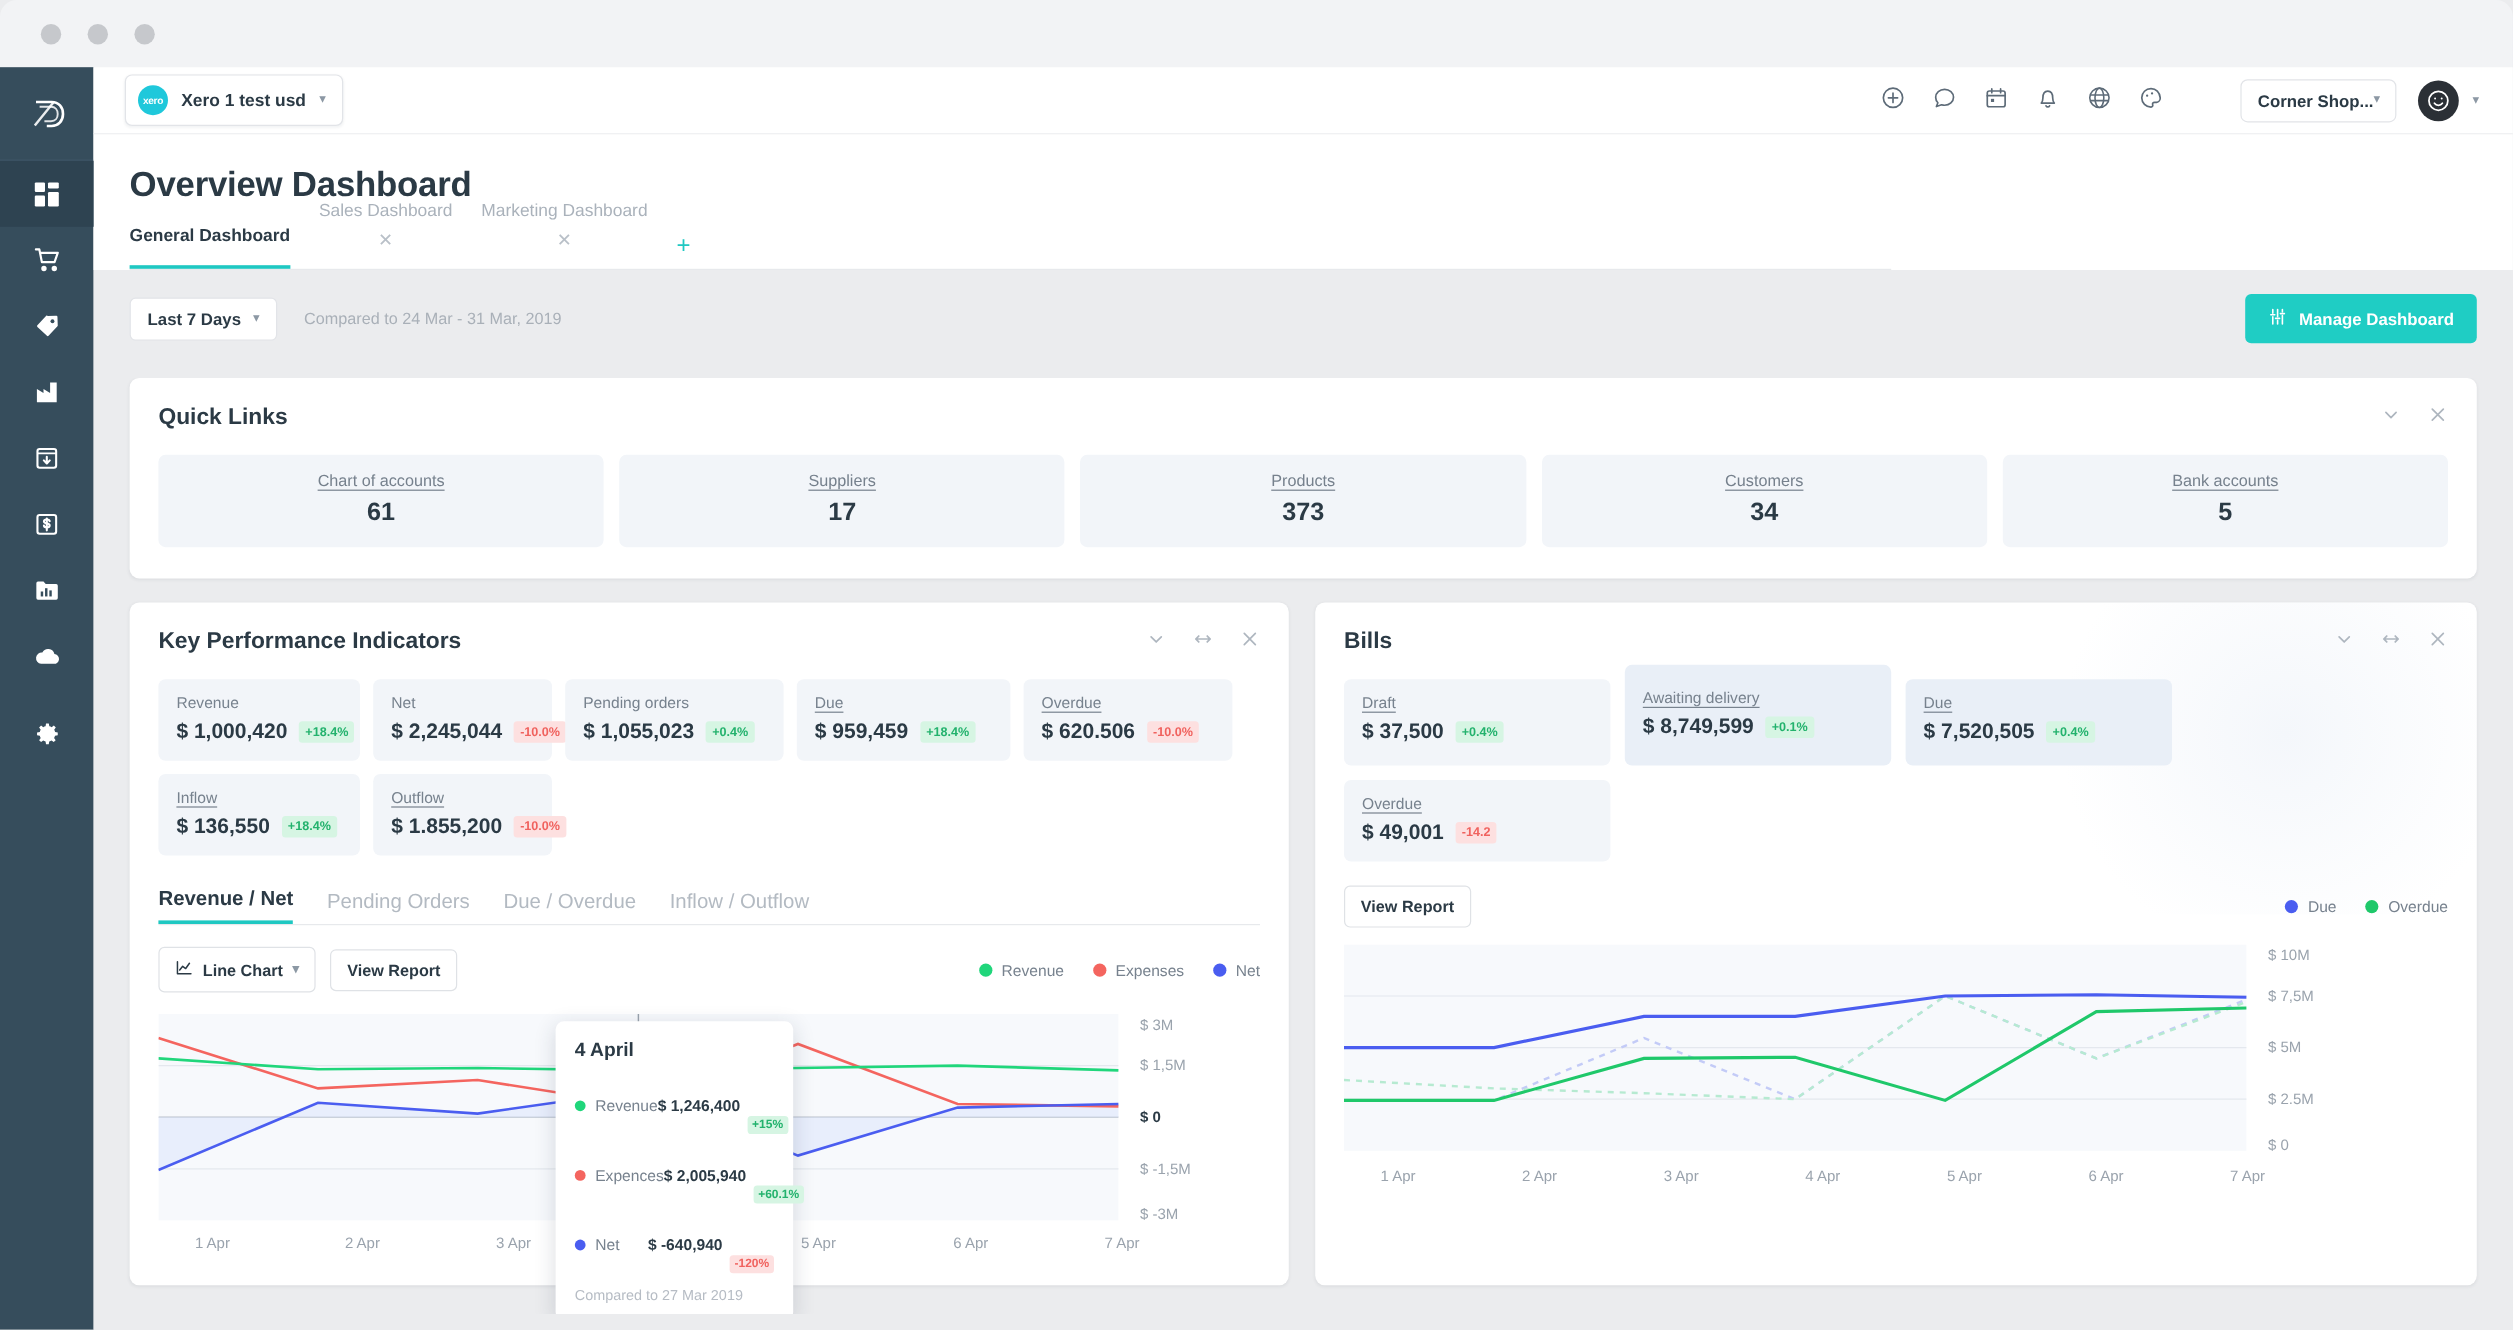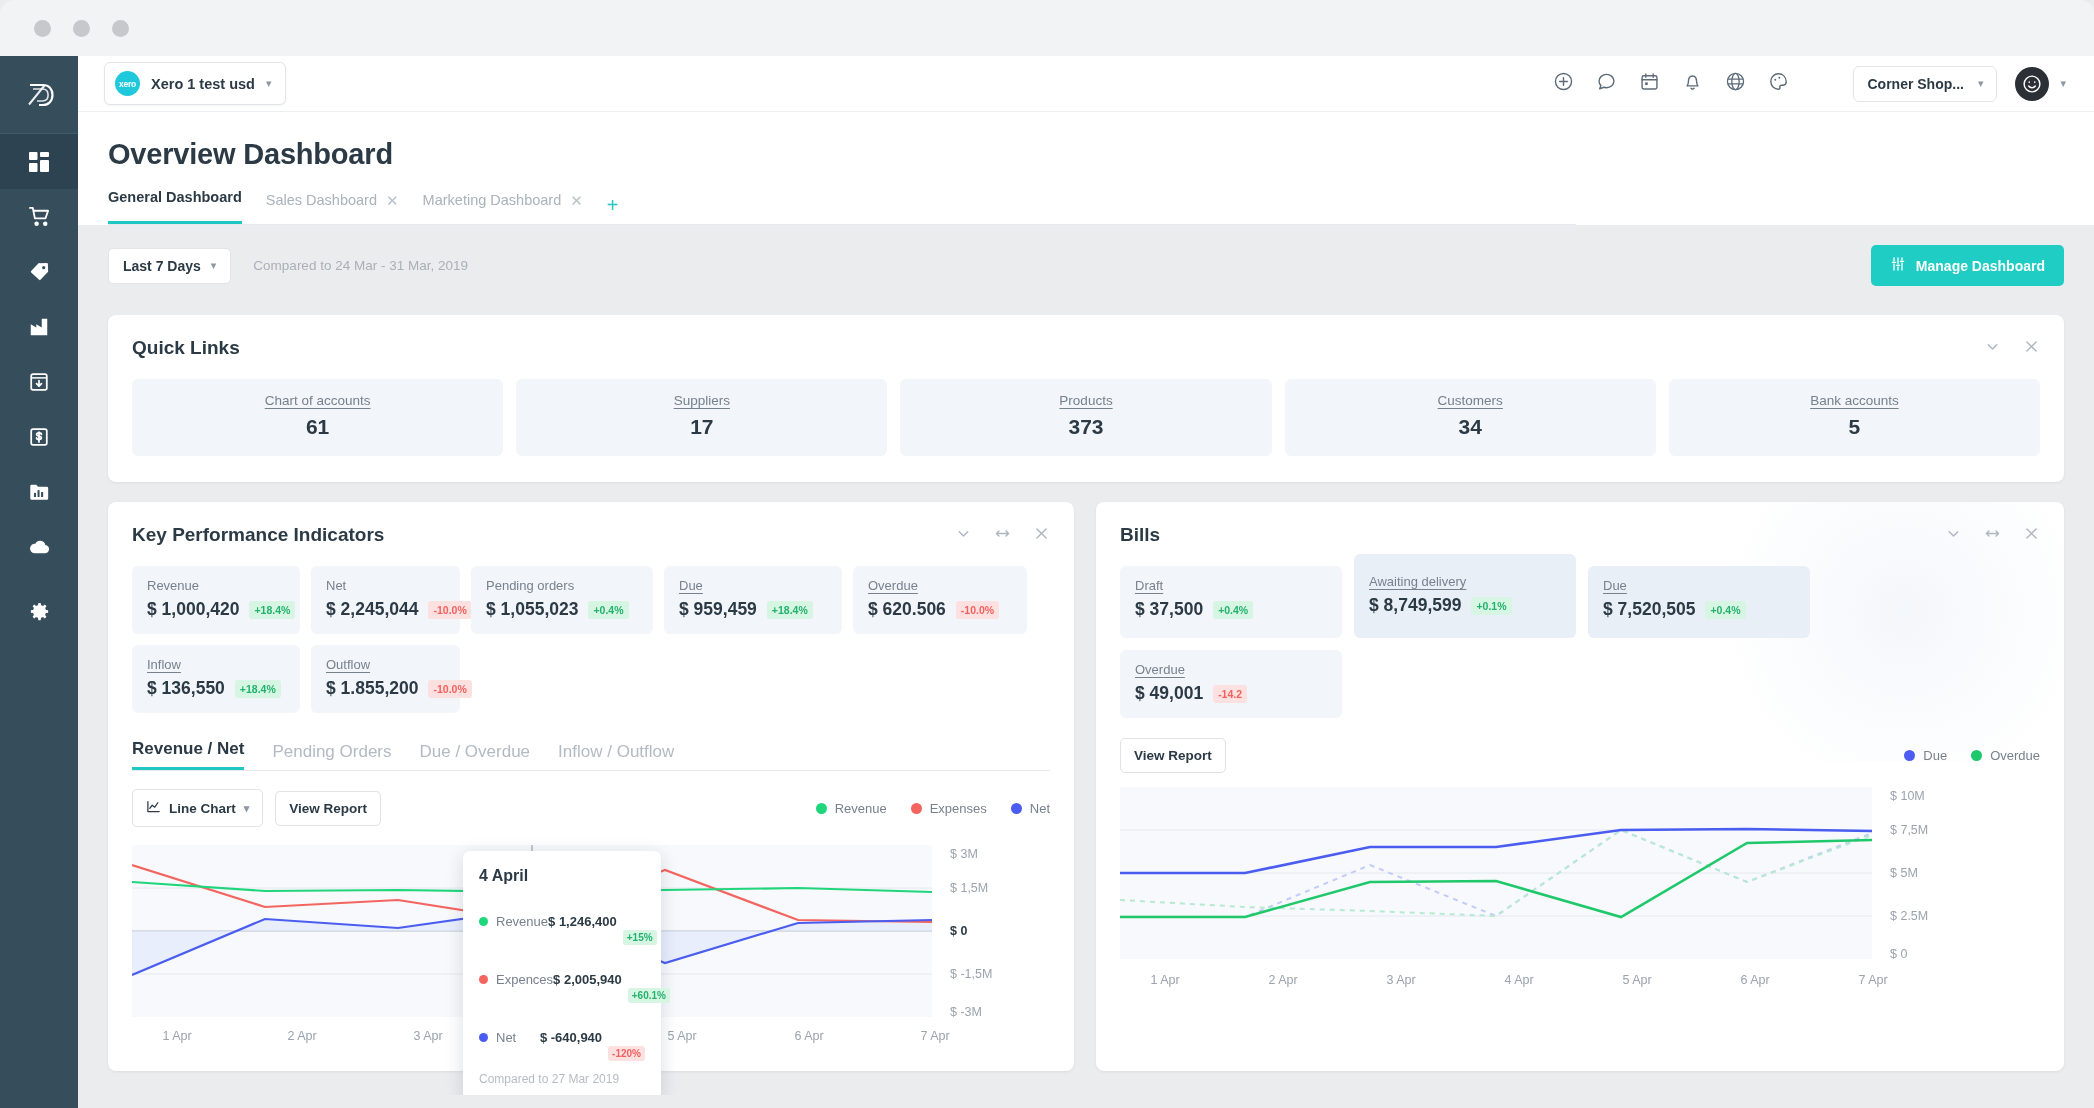--- a/index.html
+++ b/index.html
@@ -66,21 +66,21 @@
     width: 25px; height: 25px; border-radius: 50%; background: #1fc8db;
     display: flex; align-items: center; justify-content: center;
     color: #fff; font-size: 8.5px; font-weight: bold; letter-spacing: -.3px;
   }
   #org-name { font-size: 14.5px; color: #2b3a45; font-weight: bold; }
   .caret { color: #8c98a4; font-size: 11px; line-height: 1; }
   #topbar-spacer { flex: 1; }
   #topbar-icons { display: flex; align-items: center; gap: 22px; margin-right: 24px; }
   .tb-icon { cursor: pointer; color: #5d6b78; display: block; }
   #company-switcher {
-    display: flex; align-items: center; gap: 14px;
+    display: flex; align-items: center; gap: 0;
     border: 1px solid #e2e4e8; border-radius: 6px;
     padding: 9px 13px; background: #fff; cursor: pointer; margin-right: 18px; margin-left: 40px;
   }
   #company-name { font-size: 14px; color: #2b3a45; font-weight: bold; }
   #avatar {
     width: 34px; height: 34px; border-radius: 50%; background: #2b3036;
     display: flex; align-items: center; justify-content: center; cursor: pointer;
   }
   #avatar-caret { margin-left: 11px; color: #8c98a4; font-size: 11px; cursor: pointer; }
 
@@ -90,21 +90,21 @@
   #tabs-row {
     display: flex; align-items: flex-end; gap: 24px; margin-top: 20px;
     border-bottom: 1px solid #e7e9ec; height: 34px;
     width: 1468px;
   }
   .tab {
     font-size: 14.5px; padding-bottom: 16px; cursor: pointer;
     display: flex; align-items: center; gap: 9px; position: relative;
   }
   .tab.active { color: #2b3a45; font-weight: bold; border-bottom: 3px solid #1fc8c2; }
-  .tab.inactive { color: #aab2bb; }
+  .tab.inactive { color: #aab2bb; flex-direction: column; }
   .tab-close { color: #b9c0c8; font-size: 15px; line-height: 1; }
   #tab-add { color: #1fc8c2; font-size: 20px; padding-bottom: 9px; cursor: pointer; line-height: 1; }
 
   
   #filter-row {
     display: flex; align-items: center;
     padding: 20px 30px 29px 30px;
   }
   #range-select {
     display: flex; align-items: center; gap: 10px;

